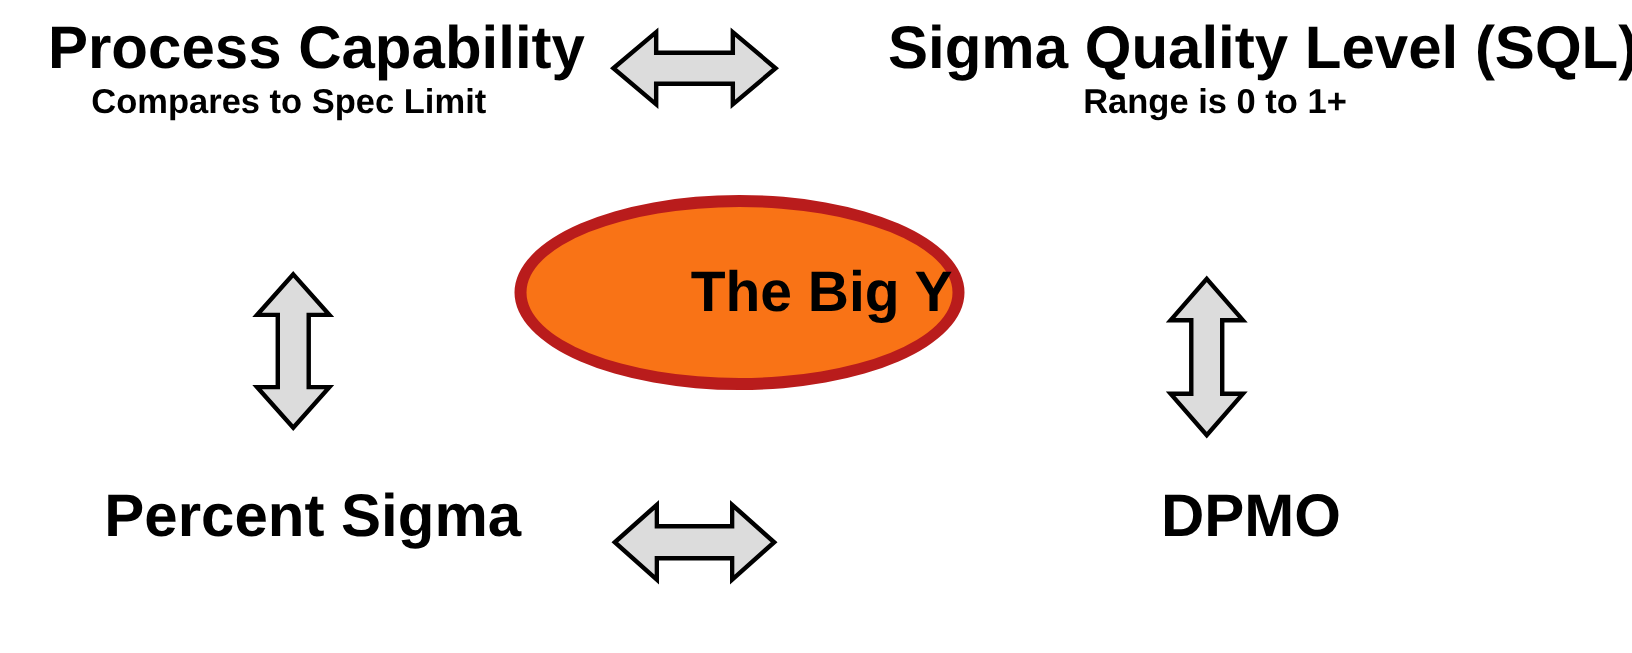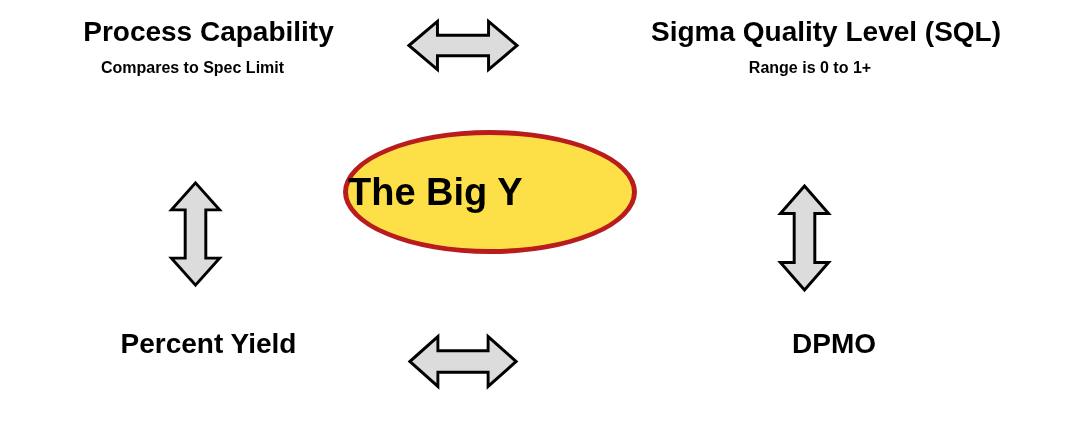--- a/index.html
+++ b/index.html
@@ -15,42 +15,42 @@
     background: #ffffff;
     overflow: hidden;
   }
   .node {
     position: absolute;
     text-align: center;
     color: #000000;
     font-weight: bold;
   }
   .node .title {
-    font-size: 28px;
+    font-size: 40px;
     line-height: 40px;
     white-space: nowrap;
     padding-left: 32px;
   }
   .node .subtitle {
-    font-size: 16px;
+    font-size: 23px;
     line-height: 31px;
     white-space: nowrap;
   }
   .ellipse {
     position: absolute;
     left: 343px;
     top: 130px;
     width: 284px;
     height: 114px;
-    background: #fde047;
-    border: 5px solid #b91c1c;
+    background: #f97316;
+    border: 8px solid #b91c1c;
     border-radius: 50%;
     display: flex;
     align-items: center;
-    justify-content: flex-start;
+    justify-content: flex-end;
   }
   .ellipse .big-y {
     font-size: 38px;
     font-weight: bold;
     color: #000000;
     white-space: nowrap;
   }
   .arrow {
     position: absolute;
   }
@@ -83,21 +83,21 @@
     <div class="title">Process Capability</div>
     <div class="subtitle">Compares to Spec Limit</div>
   </div>
 
   <div class="node node-top-right">
     <div class="title">Sigma Quality Level (SQL)</div>
     <div class="subtitle">Range is 0 to 1+</div>
   </div>
 
   <div class="node node-bottom-left">
-    <div class="title">Percent Yield</div>
+    <div class="title">Percent Sigma</div>
   </div>
 
   <div class="node node-bottom-right">
     <div class="title">DPMO</div>
   </div>
 
   <div class="ellipse">
     <span class="big-y">The Big Y</span>
   </div>
 

